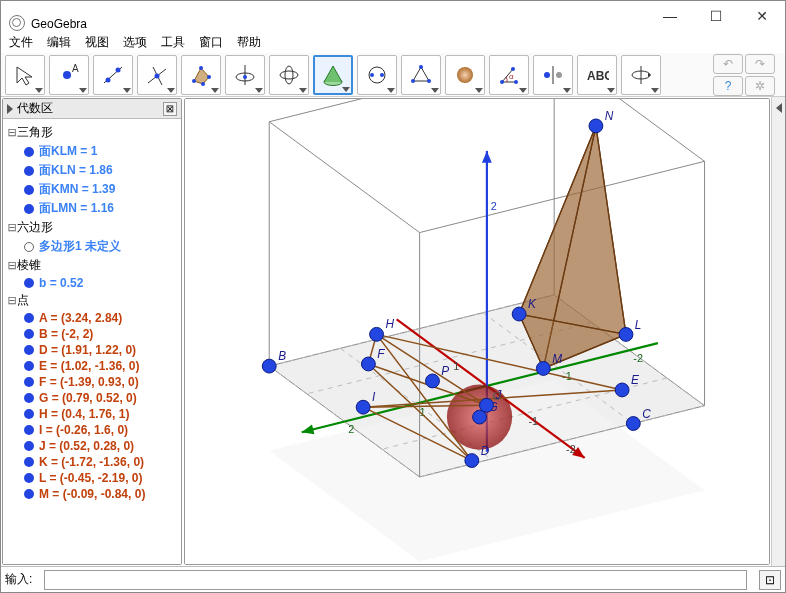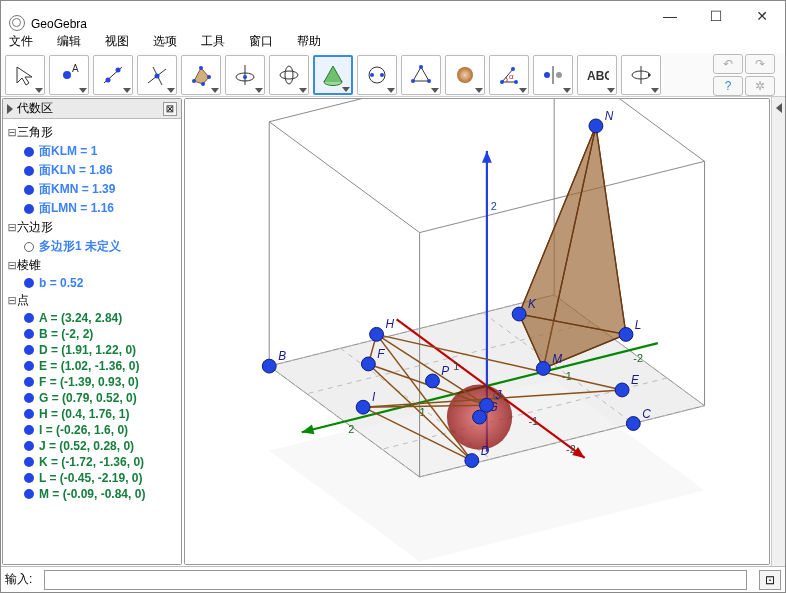--- a/index.html
+++ b/index.html
@@ -7,21 +7,21 @@
   .window { width: 786px; height: 593px; border: 1px solid #888; display: flex; flex-direction: column; background: #fff; }
 
   
   .titlebar { height: 30px; display: flex; align-items: flex-end; padding: 0 0 0 8px; color: #000; }
   .titlebar .logo { width: 16px; height: 16px; border: 1.5px solid #777; border-radius: 50%; margin-right: 6px; position: relative; }
   .titlebar .logo::after { content:""; position:absolute; width:7px; height:7px; border:1.5px solid #777; border-radius:50%; left:2px; top:2px;}
   .titlebar .title { flex: 1; font-size: 12px; }
   .titlebar .winbtn { width: 46px; height: 30px; display: flex; align-items: center; justify-content: center; font-size: 14px; color:#333; }
 
   
-  .menubar { height: 22px; display: flex; padding: 0 2px; gap: 12px; }
+  .menubar { height: 22px; display: flex; align-items: center; padding: 0 2px; gap: 2px; }
   .menubar .mitem { padding: 2px 6px; cursor: default; }
 
   
   .toolbar { height: 44px; display: flex; align-items: center; padding: 2px 4px; gap: 4px; border-bottom: 1px solid #ccc; background:#fafafa;}
   .tbtn { width: 40px; height: 40px; border: 1px solid #bbb; background:#fff; display:flex; align-items:center; justify-content:center; border-radius:2px; position:relative;}
   .tbtn.selected { border: 2px solid #3a8bdc; background:#eaf3ff;}
   .tbtn .drop { position:absolute; right:1px; bottom:1px; width:0;height:0;border-left:4px solid transparent;border-right:4px solid transparent;border-top:5px solid #555;}
   .tspacer { flex:1; }
   .actbtn { width:30px; height:20px; border:1px solid #bbb; background:#f8f8f8; display:flex;align-items:center;justify-content:center;font-size:12px;color:#aaa;border-radius:3px;}
   .actgrid {display:grid;grid-template-columns:repeat(2,auto);gap:2px;margin-right:6px;}
@@ -34,21 +34,21 @@
   .panel-header .closex{ margin-left:auto; width:14px;height:14px;border:1px solid #999;font-size:10px;line-height:12px;text-align:center;background:#f5f5f5;}
   .algebra { width:180px; }
   .algebra-body { flex:1; overflow:auto; padding:4px 2px; background:#fff;}
   .node { display:flex; align-items:center; padding:1px 0 1px 2px; white-space:nowrap;}
   .node.cat { font-weight:normal; color:#000;}
   .node .exp { width:10px; text-align:center; color:#666; font-size:11px;}
   .bullet { width:10px;height:10px;border-radius:50%; background:#2346e0; margin:0 5px; flex:none;}
   .bullet.hollow{ background:#fff; border:1.5px solid #666;}
   .lbl { font-weight:bold;}
   .brown { color:#3b82f6;}
-  .blue { color:#15803d;}
+  .blue { color:#c2410c;}
   .indent{ padding-left:14px;}
 
   
   .view3d { flex:1; position:relative;}
   .view3d .canvas { position:absolute; inset:0; background:#fff;}
   .rightstrip { width:14px; background:#f0f0f0; border-left:1px solid #ccc; display:flex; align-items:flex-start; justify-content:center; padding-top:6px;}
   .rightstrip .ar{ width:0;height:0;border-top:5px solid transparent;border-bottom:5px solid transparent;border-right:6px solid #555;}
 
   
   .inputbar { height:26px; border-top:1px solid #bbb; display:flex; align-items:center; padding:2px 4px; gap:12px;}

